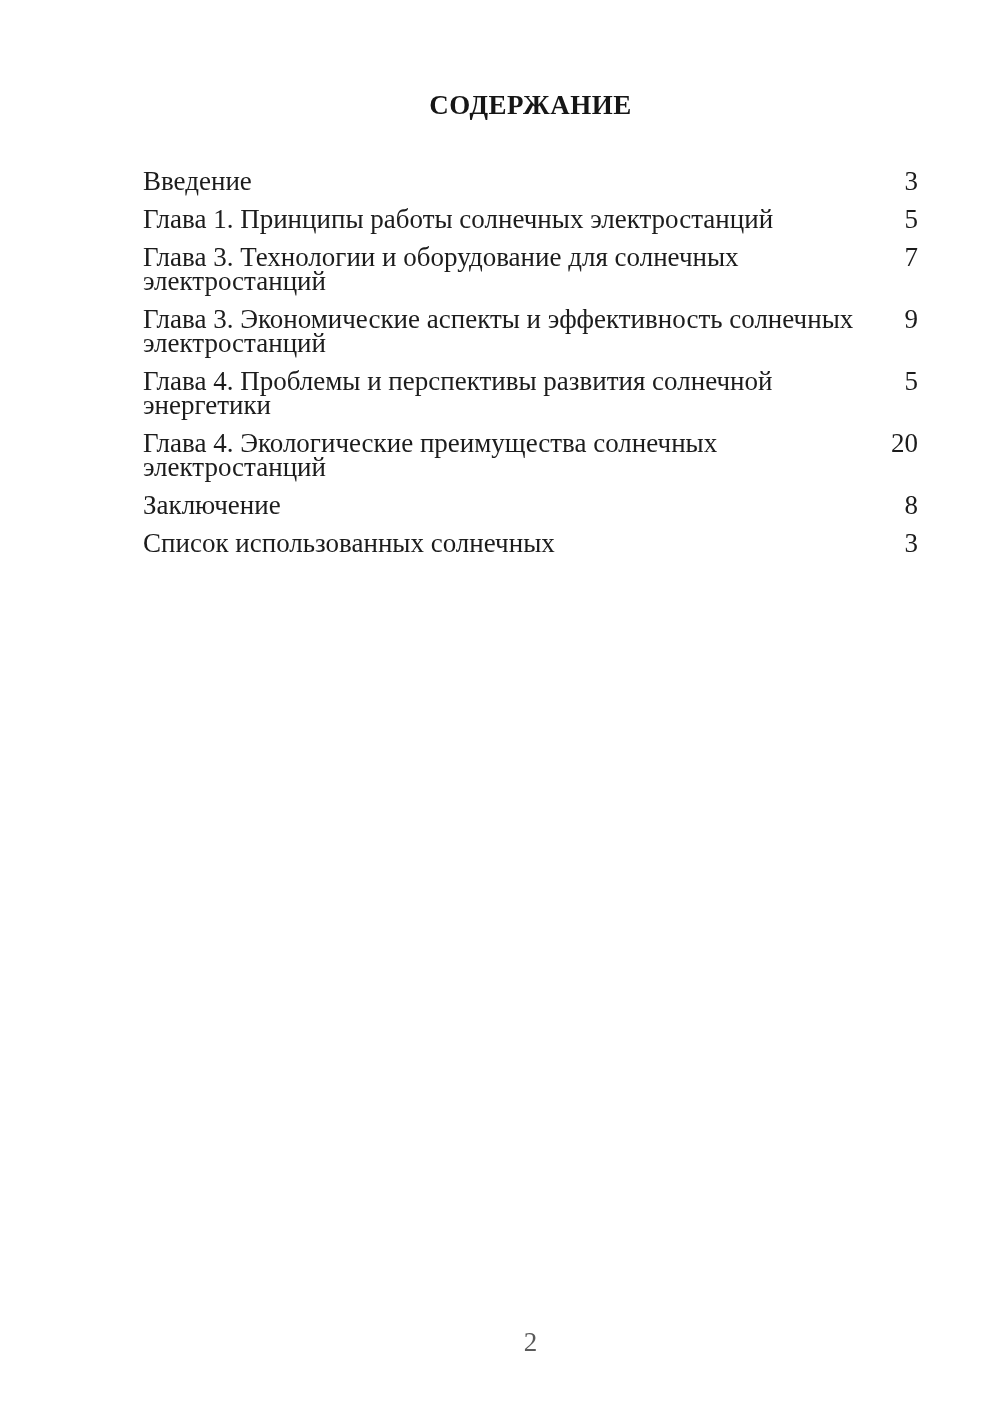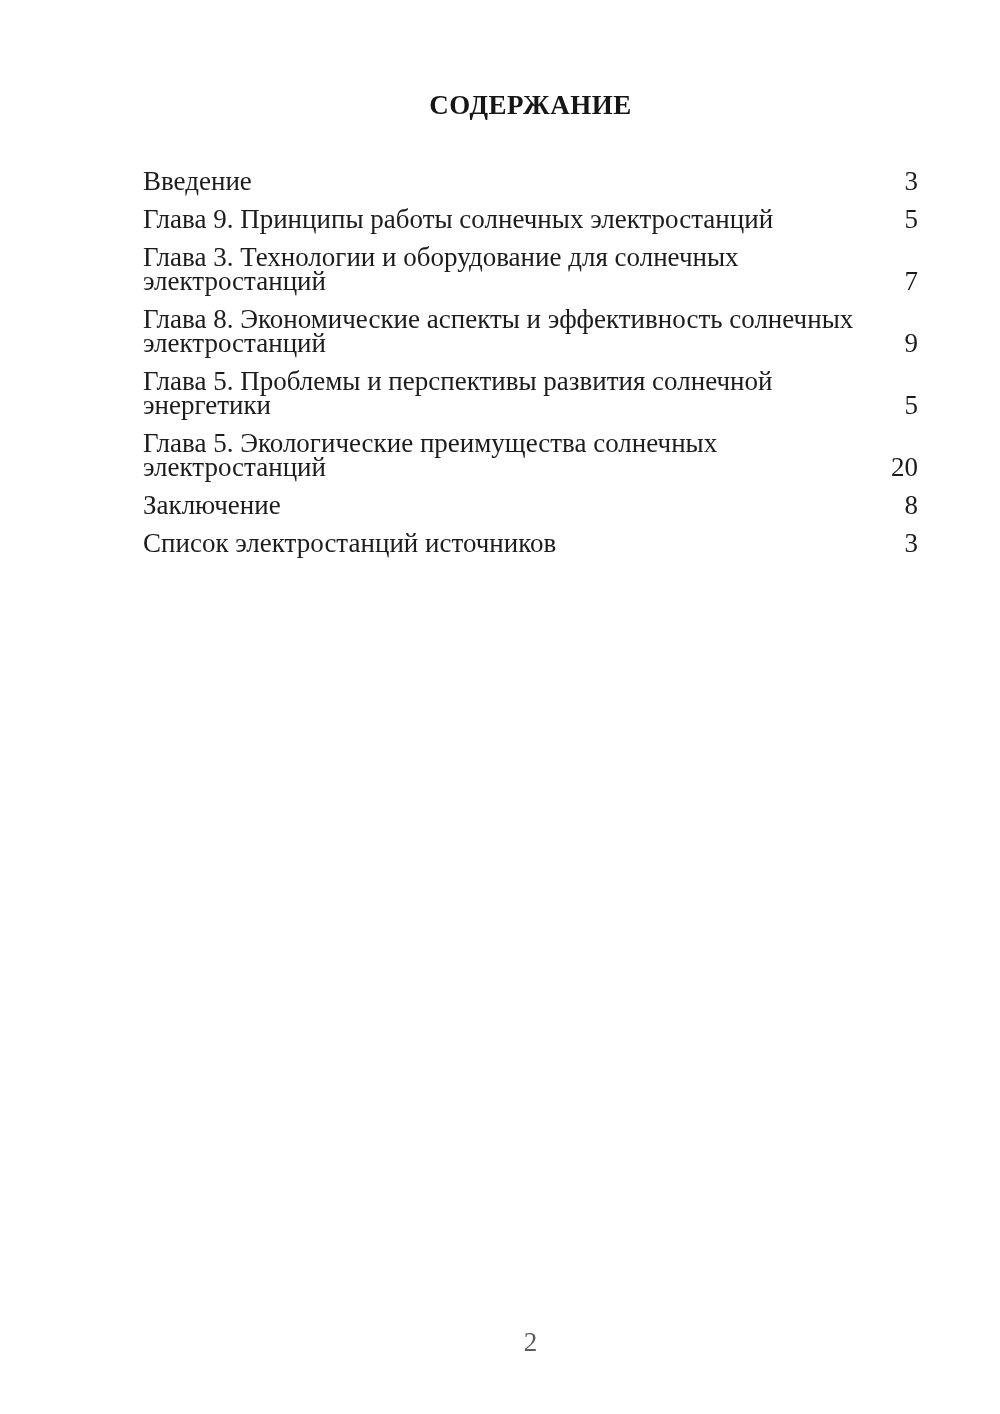--- a/index.html
+++ b/index.html
@@ -28,21 +28,21 @@
     color: #161616;
     letter-spacing: 0.5px;
   }
   .toc {
     margin-left: 143px;
     width: 775px;
     margin-top: 50px;
   }
   .toc-row {
     display: flex;
-    align-items: flex-end;
+    align-items: flex-start;
     margin-bottom: 14px;
     font-size: 27px;
     line-height: 24px;
     color: #1c1c1c;
   }
   .toc-title {
     flex: 1;
     white-space: pre-line;
     text-align: left;
   }
@@ -70,55 +70,55 @@
   <h1 class="doc-title">СОДЕРЖАНИЕ</h1>
 
   <div class="toc">
 
     <div class="toc-row">
       <span class="toc-title">Введение</span>
       <span class="toc-page">3</span>
     </div>
 
     <div class="toc-row">
-      <span class="toc-title">Глава 9. Принципы работы солнечных электростанций</span>
+      <span class="toc-title">Глава 1. Принципы работы солнечных электростанций</span>
       <span class="toc-page">5</span>
     </div>
 
     <div class="toc-row">
       <span class="toc-title">Глава 3. Технологии и оборудование для солнечных
 электростанций</span>
       <span class="toc-page">7</span>
     </div>
 
     <div class="toc-row">
-      <span class="toc-title">Глава 8. Экономические аспекты и эффективность солнечных
+      <span class="toc-title">Глава 3. Экономические аспекты и эффективность солнечных
 электростанций</span>
       <span class="toc-page">9</span>
     </div>
 
     <div class="toc-row">
-      <span class="toc-title">Глава 5. Проблемы и перспективы развития солнечной
+      <span class="toc-title">Глава 4. Проблемы и перспективы развития солнечной
 энергетики</span>
       <span class="toc-page">5</span>
     </div>
 
     <div class="toc-row">
-      <span class="toc-title">Глава 5. Экологические преимущества солнечных
+      <span class="toc-title">Глава 4. Экологические преимущества солнечных
 электростанций</span>
       <span class="toc-page">20</span>
     </div>
 
     <div class="toc-row">
       <span class="toc-title">Заключение</span>
       <span class="toc-page">8</span>
     </div>
 
     <div class="toc-row">
-      <span class="toc-title">Список электростанций источников</span>
+      <span class="toc-title">Список использованных солнечных</span>
       <span class="toc-page">3</span>
     </div>
 
   </div>
 
   <div class="page-footer">2</div>
 
 </div>
 
 </body></html>

